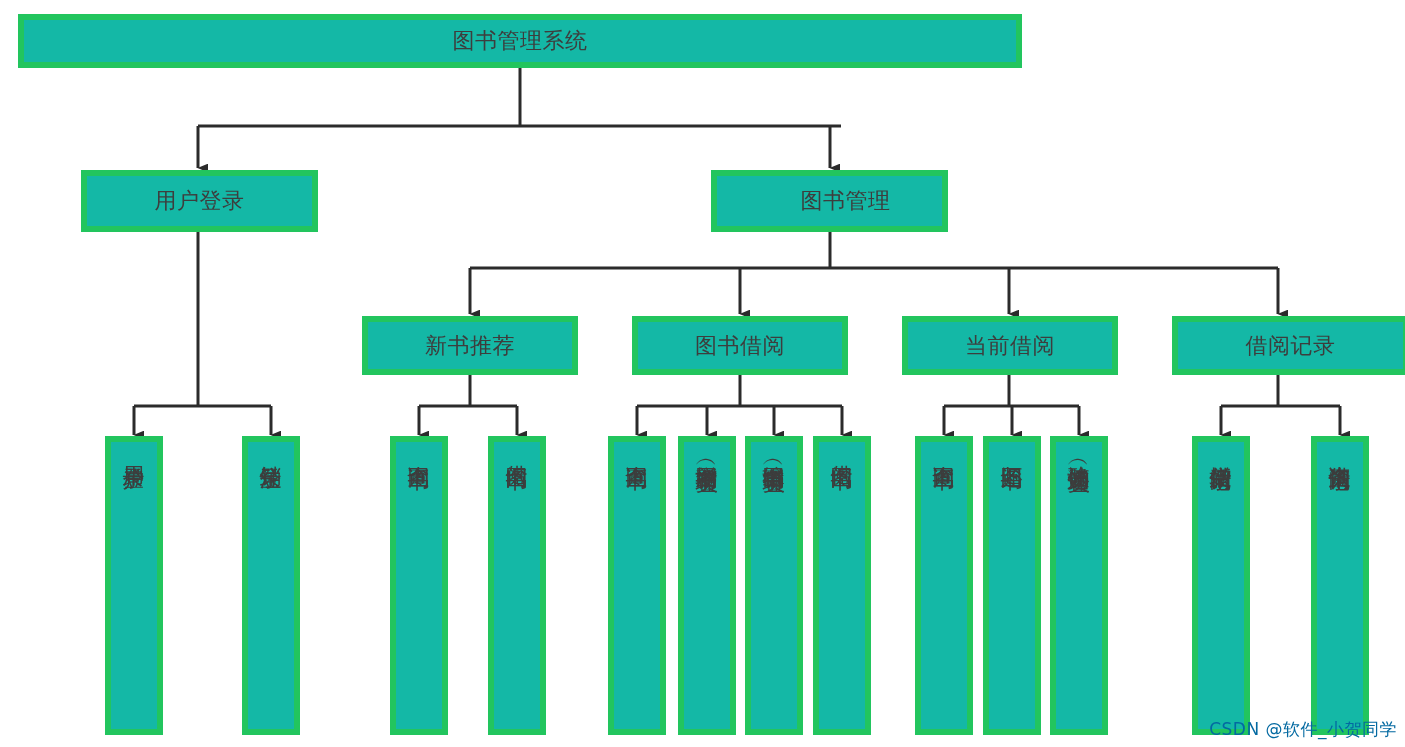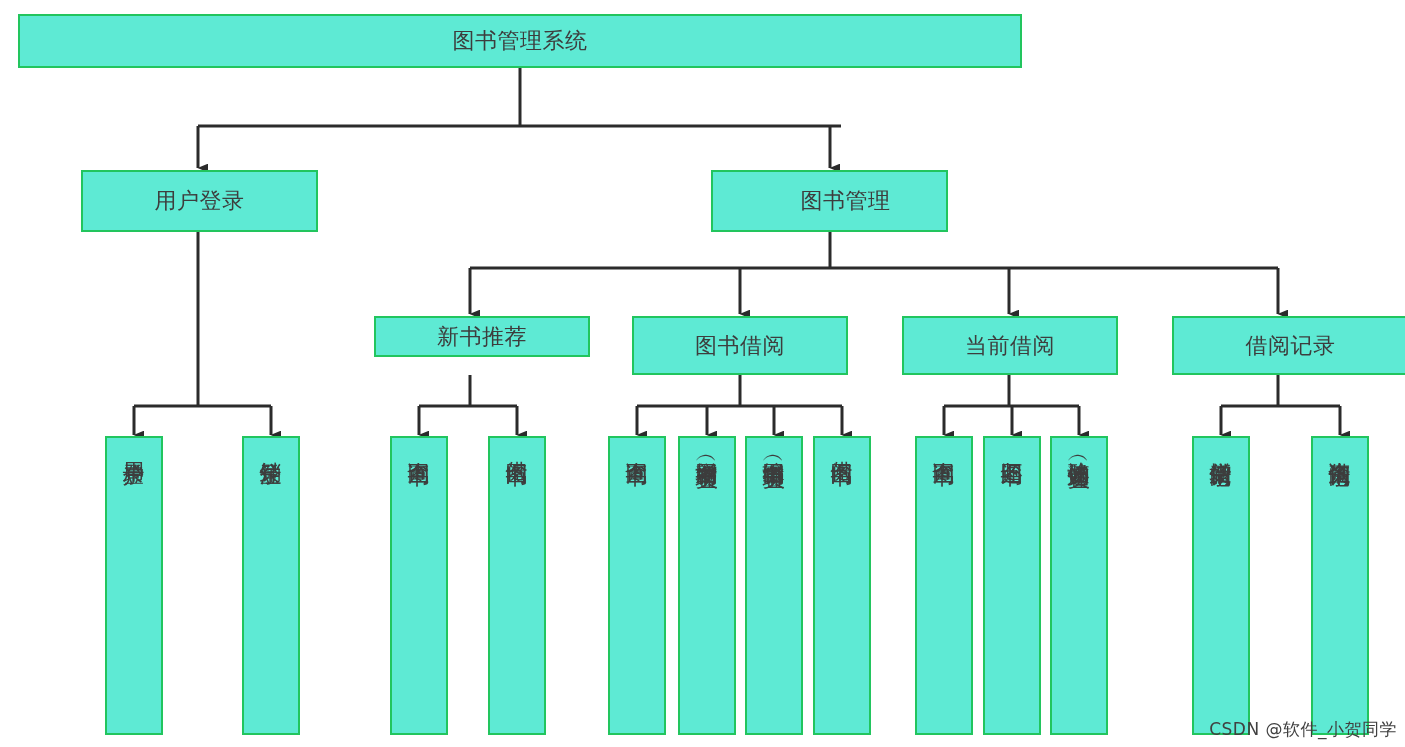--- a/index.html
+++ b/index.html
@@ -22,22 +22,22 @@
     position: absolute;
     left: 0;
     top: 0;
     width: 1405px;
     height: 747px;
     pointer-events: none;
   }
   .node {
     position: absolute;
     box-sizing: border-box;
-    background: #5eead4;
-    border: 2px solid #22c55e;
+    background: #14b8a6;
+    border: 6px solid #22c55e;
     display: flex;
     align-items: center;
     justify-content: center;
     color: #3d3d3d;
     z-index: 2;
   }
   .node-label {
     display: block;
     text-align: center;
     line-height: 1.08;
@@ -61,21 +61,21 @@
     font-size: 22px;
     line-height: 1.05;
     letter-spacing: 1px;
     max-height: 290px;
   }
   #watermark {
     position: absolute;
     right: 8px;
     bottom: 6px;
     font-size: 17px;
-    color: #404040;
+    color: #0369a1;
     letter-spacing: 0.5px;
     z-index: 5;
     white-space: pre;
   }
 </style>
 </head>
 <body>
 
 <div id="diagram-canvas">
 
@@ -135,21 +135,21 @@
     <span class="node-label">图书管理系统</span>
   </div>
 
   <div class="node horizontal" style="left:81px; top:170px; width:237px; height:62px;">
     <span class="node-label">用户登录</span>
   </div>
   <div class="node horizontal" style="left:711px; top:170px; width:237px; height:62px;padding-left:32px;">
     <span class="node-label">图书管理</span>
   </div>
 
-  <div class="node horizontal" style="left:374px; top:316px; width:216px; height:41px;">
+  <div class="node horizontal" style="left:362px; top:316px; width:216px; height:59px;">
     <span class="node-label">新书推荐</span>
   </div>
   <div class="node horizontal" style="left:902px; top:316px; width:216px; height:59px;">
     <span class="node-label">当前借阅</span>
   </div>
   <div class="node horizontal" style="left:632px; top:316px; width:216px; height:59px;">
     <span class="node-label">图书借阅</span>
   </div>
   <div class="node horizontal" style="left:1172px; top:316px; width:237px; height:59px;">
     <span class="node-label">借阅记录</span>

